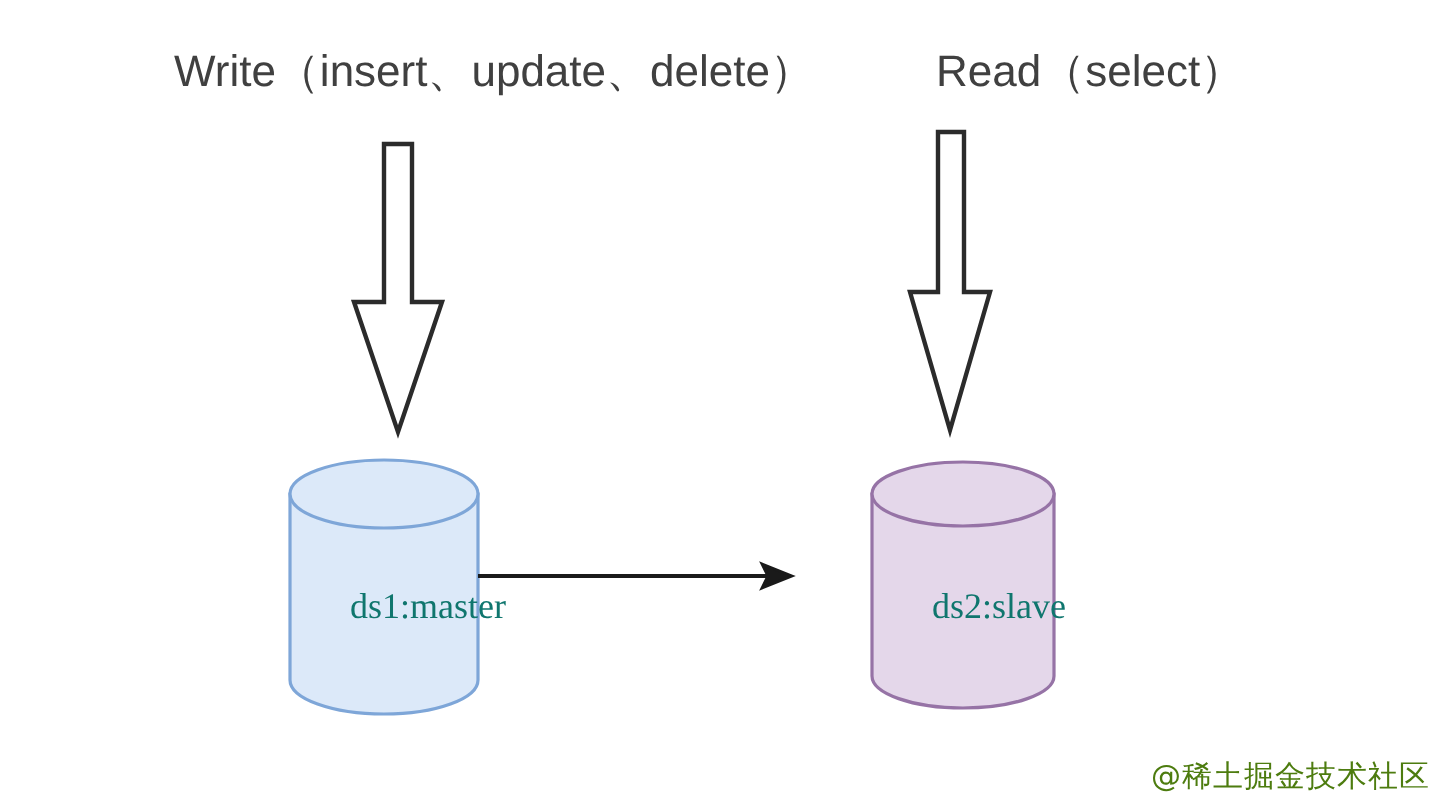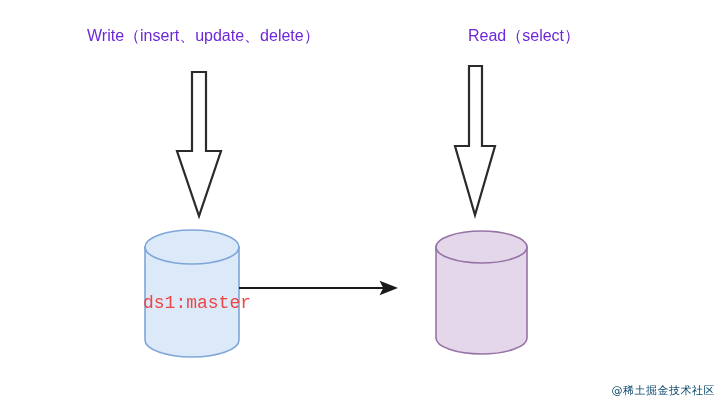--- a/index.html
+++ b/index.html
@@ -10,53 +10,54 @@
   #canvas {
     position: relative;
     width: 727px;
     height: 406px;
     background: #ffffff;
     overflow: hidden;
     font-family: "Liberation Sans", "DejaVu Sans", sans-serif;
   }
   .label {
     position: absolute;
-    color: #6d28d9;
-    font-size: 16px;
+    color: #404040;
+    font-size: 22px;
     line-height: 20px;
     white-space: nowrap;
     font-family: "Liberation Sans", "DejaVu Sans", sans-serif;
   }
   #write-label { left: 87px; top: 26px; }
   #read-label  { left: 424px; top: 26px; margin-left: 44px; }
 
   .svg-layer {
     position: absolute;
     left: 0;
     top: 0;
     width: 727px;
     height: 406px;
   }
 
   .db-text {
     position: absolute;
     font-size: 18px;
-    color: #ef4444;
+    color: #0f766e;
     white-space: nowrap;
-    font-family: Liberation Mono, monospace;
+    font-family: Liberation Serif, serif;
+    margin-left: 32px;
   }
   #ds1-text { left: 143px; top: 293px; }
   #ds2-text { left: 434px; top: 293px; }
 
   #watermark {
     position: absolute;
     right: 12px;
     bottom: 8px;
-    font-size: 11px;
-    color: #0c4a6e;
+    font-size: 15px;
+    color: #4d7c0f;
     letter-spacing: 0.5px;
     white-space: nowrap;
     font-family: "DejaVu Sans", "Liberation Sans", sans-serif;
   }
 </style>
 </head>
 <body>
 
 <div id="canvas">
 
@@ -81,16 +82,17 @@
     </g>
 
     <g>
       <line x1="239" y1="288" x2="389" y2="288" stroke="#1a1a1a" stroke-width="2.1"></line>
       <polygon points="396,288 381,282 384,288 381,294" fill="#1a1a1a" stroke="#1a1a1a" stroke-width="1.4" stroke-linejoin="miter"></polygon>
     </g>
   </svg>
 
   <div class="db-text" id="ds1-text">ds1:master</div>
 
+  <div class="db-text" id="ds2-text">ds2:slave</div>
 
   <div id="watermark">@稀土掘金技术社区</div>
 
 </div>
 
 </body></html>

